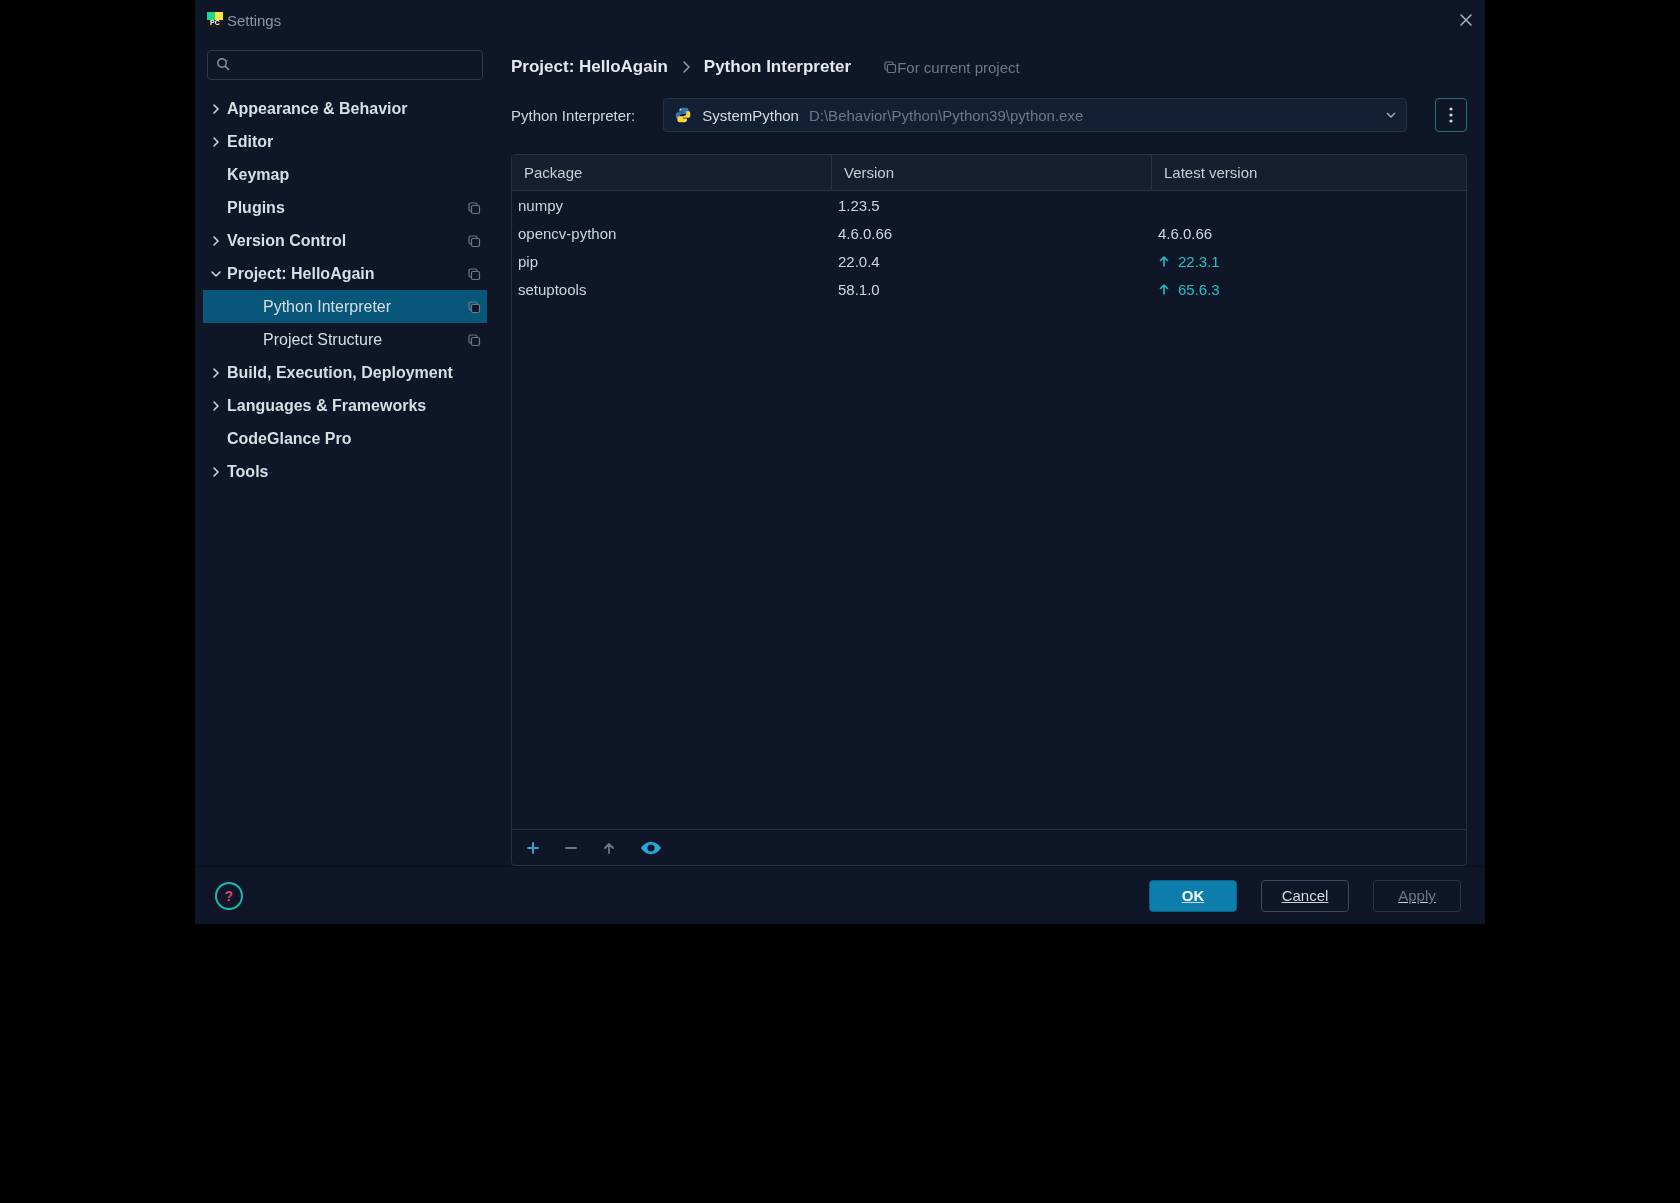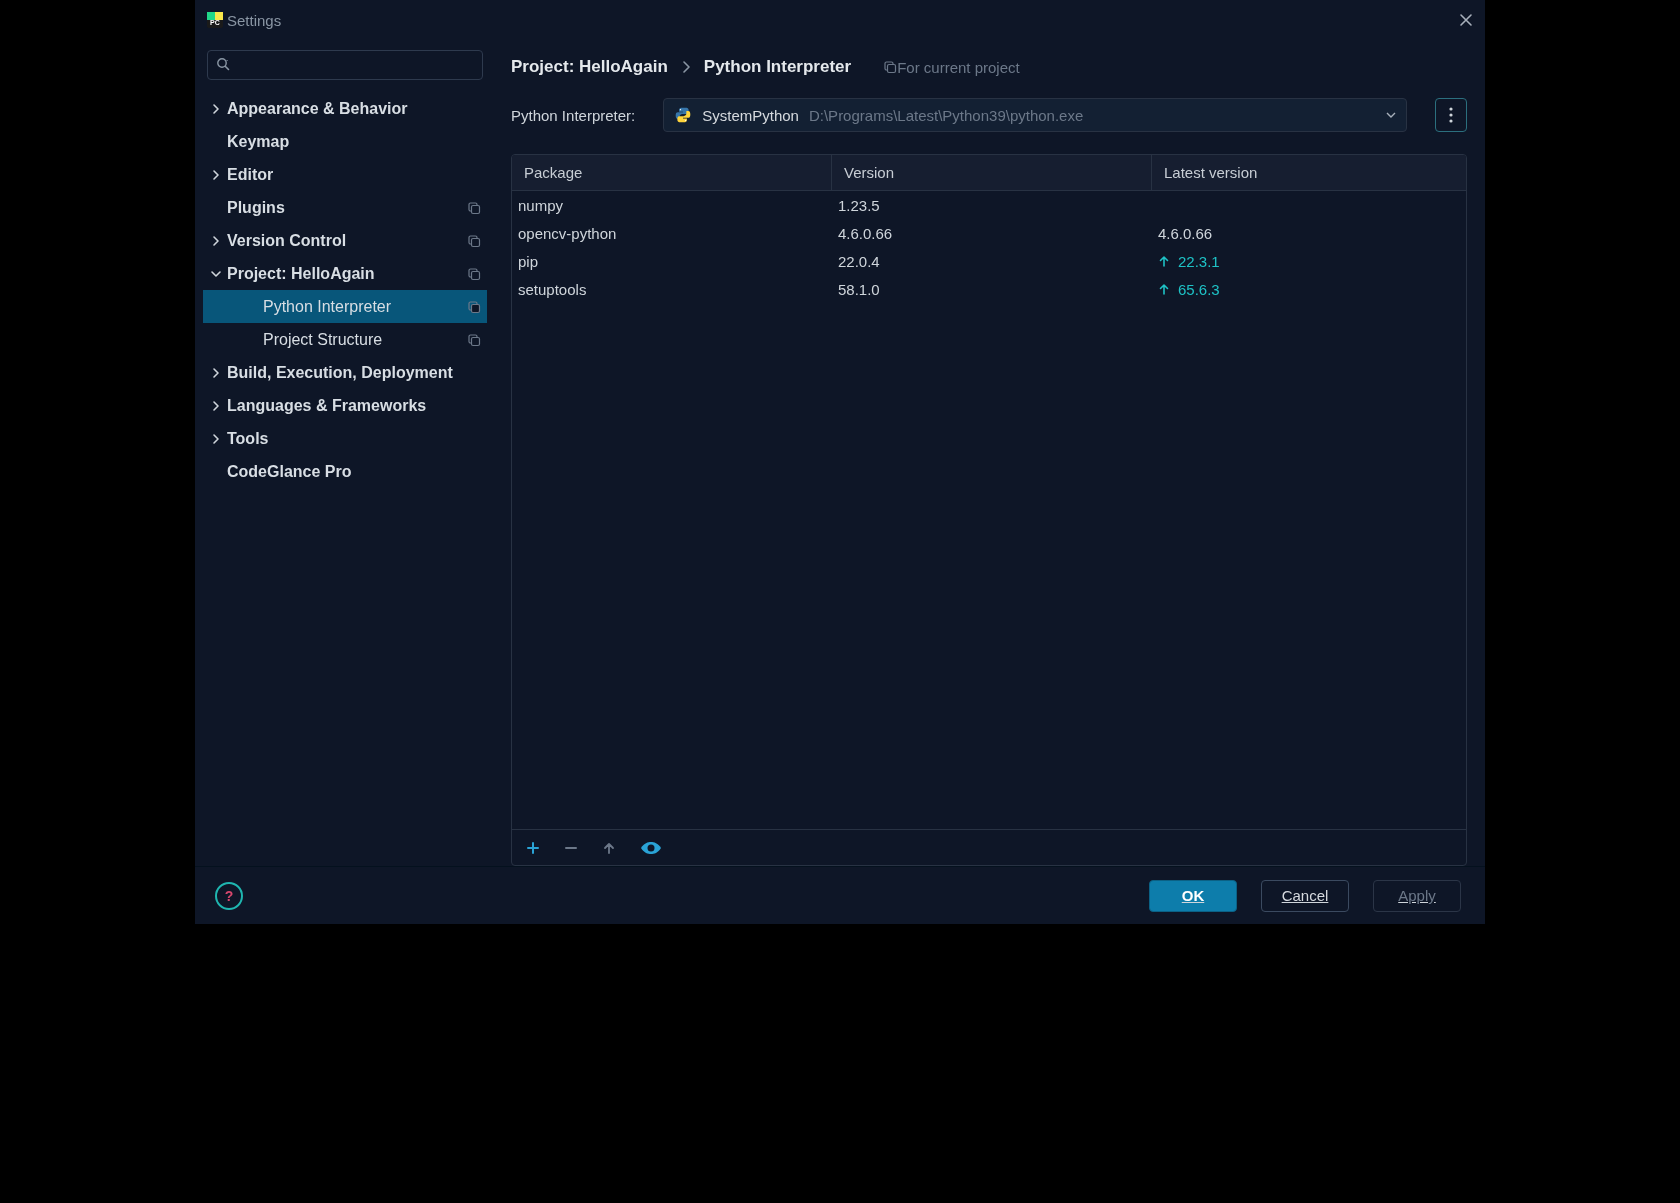--- a/index.html
+++ b/index.html
@@ -154,32 +154,32 @@
       <div class="tree" id="tree">
           <div class="tree-item">
             <span class="tree-chevron">
               <svg width="12" height="12" viewBox="0 0 12 12">
                 <path d="M4 2 L8 6 L4 10" fill="none" stroke="#cfd5db" stroke-width="1.6" stroke-linecap="round" stroke-linejoin="round"></path>
               </svg>
             </span>
             <span class="tree-label">Appearance &amp; Behavior</span>
           </div>
           <div class="tree-item">
+            <span class="tree-chevron">
+              <svg width="12" height="12" viewBox="0 0 12 12">
+                <path d="M4 2 L8 6 L4 10" fill="none" stroke="#cfd5db" stroke-width="1.6" stroke-linecap="round" stroke-linejoin="round"></path>
+              </svg>
+            </span>
+            <span class="tree-label">Editor</span>
+          </div>
+          <div class="tree-item">
             <span class="tree-chevron empty"></span>
             <span class="tree-label">Keymap</span>
           </div>
           <div class="tree-item">
-            <span class="tree-chevron">
-              <svg width="12" height="12" viewBox="0 0 12 12">
-                <path d="M4 2 L8 6 L4 10" fill="none" stroke="#cfd5db" stroke-width="1.6" stroke-linecap="round" stroke-linejoin="round"></path>
-              </svg>
-            </span>
-            <span class="tree-label">Editor</span>
-          </div>
-          <div class="tree-item">
             <span class="tree-chevron empty"></span>
             <span class="tree-label">Plugins</span>
             <span class="tree-copy">
               <svg class="copy-icon" viewBox="0 0 14 14">
                 <rect x="2" y="2" width="8" height="8" rx="1.5" fill="none" stroke="#6c7889" stroke-width="1.2"></rect>
                 <rect x="4.5" y="4.5" width="8" height="8" rx="1.5" fill="#0e1627" stroke="#6c7889" stroke-width="1.2"></rect>
               </svg>
             </span>
           </div>
           <div class="tree-item">
@@ -240,30 +240,30 @@
           </div>
           <div class="tree-item">
             <span class="tree-chevron">
               <svg width="12" height="12" viewBox="0 0 12 12">
                 <path d="M4 2 L8 6 L4 10" fill="none" stroke="#cfd5db" stroke-width="1.6" stroke-linecap="round" stroke-linejoin="round"></path>
               </svg>
             </span>
             <span class="tree-label">Languages &amp; Frameworks</span>
           </div>
           <div class="tree-item">
+            <span class="tree-chevron empty"></span>
+            <span class="tree-label">CodeGlance Pro</span>
+          </div>
+          <div class="tree-item">
             <span class="tree-chevron">
               <svg width="12" height="12" viewBox="0 0 12 12">
                 <path d="M4 2 L8 6 L4 10" fill="none" stroke="#cfd5db" stroke-width="1.6" stroke-linecap="round" stroke-linejoin="round"></path>
               </svg>
             </span>
             <span class="tree-label">Tools</span>
-          </div>
-          <div class="tree-item">
-            <span class="tree-chevron empty"></span>
-            <span class="tree-label">CodeGlance Pro</span>
           </div>
         </div>
     </div>
 
     <div class="main">
       <div class="breadcrumb">
         <span class="crumb">Project: HelloAgain</span>
         <span class="crumb-sep">
           <svg width="8" height="12" viewBox="0 0 8 12">
               <path d="M2 1 L7 6 L2 11" fill="none" stroke="#8a96a4" stroke-width="1.6" stroke-linecap="round" stroke-linejoin="round"></path>
@@ -286,21 +286,21 @@
         <div class="interp-select">
           <span class="py-logo">
             <svg viewBox="0 0 32 32" width="18" height="18">
               <path d="M15 3c-4 0-6 1-6 4v3h7v1H7c-3 0-4 2-4 6s1 6 4 6h3v-4c0-3 2-5 5-5h7c2 0 4-1 4-4V7c0-3-2-4-6-4h-5z" fill="#3776ab"></path>
               <path d="M17 29c4 0 6-1 6-4v-3h-7v-1h9c3 0 4-2 4-6s-1-6-4-6h-3v4c0 3-2 5-5 5h-7c-2 0-4 1-4 4v3c0 3 2 4 6 4h5z" fill="#ffd43b"></path>
               <circle cx="11.5" cy="6.5" r="1.2" fill="#fff"></circle>
                 <circle cx="20.5" cy="25.5" r="1.2" fill="#fff"></circle>
             </svg>
           </span>
           <span class="interp-name">SystemPython</span>
-          <span class="interp-path">D:\Programs\Latest\Python39\python.exe</span>
+          <span class="interp-path">D:\Behavior\Python\Python39\python.exe</span>
           <span class="interp-dd">
             <svg width="10" height="6" viewBox="0 0 10 6">
                 <path d="M1 1 L5 5 L9 1" fill="none" stroke="#a8b0bb" stroke-width="1.4"></path>
               </svg>
           </span>
         </div>
         <div class="gear-btn">
           <svg viewBox="0 0 4 18">
               <circle cx="2" cy="3" r="1.6" fill="#cfd5db"></circle>
               <circle cx="2" cy="9" r="1.6" fill="#cfd5db"></circle>

